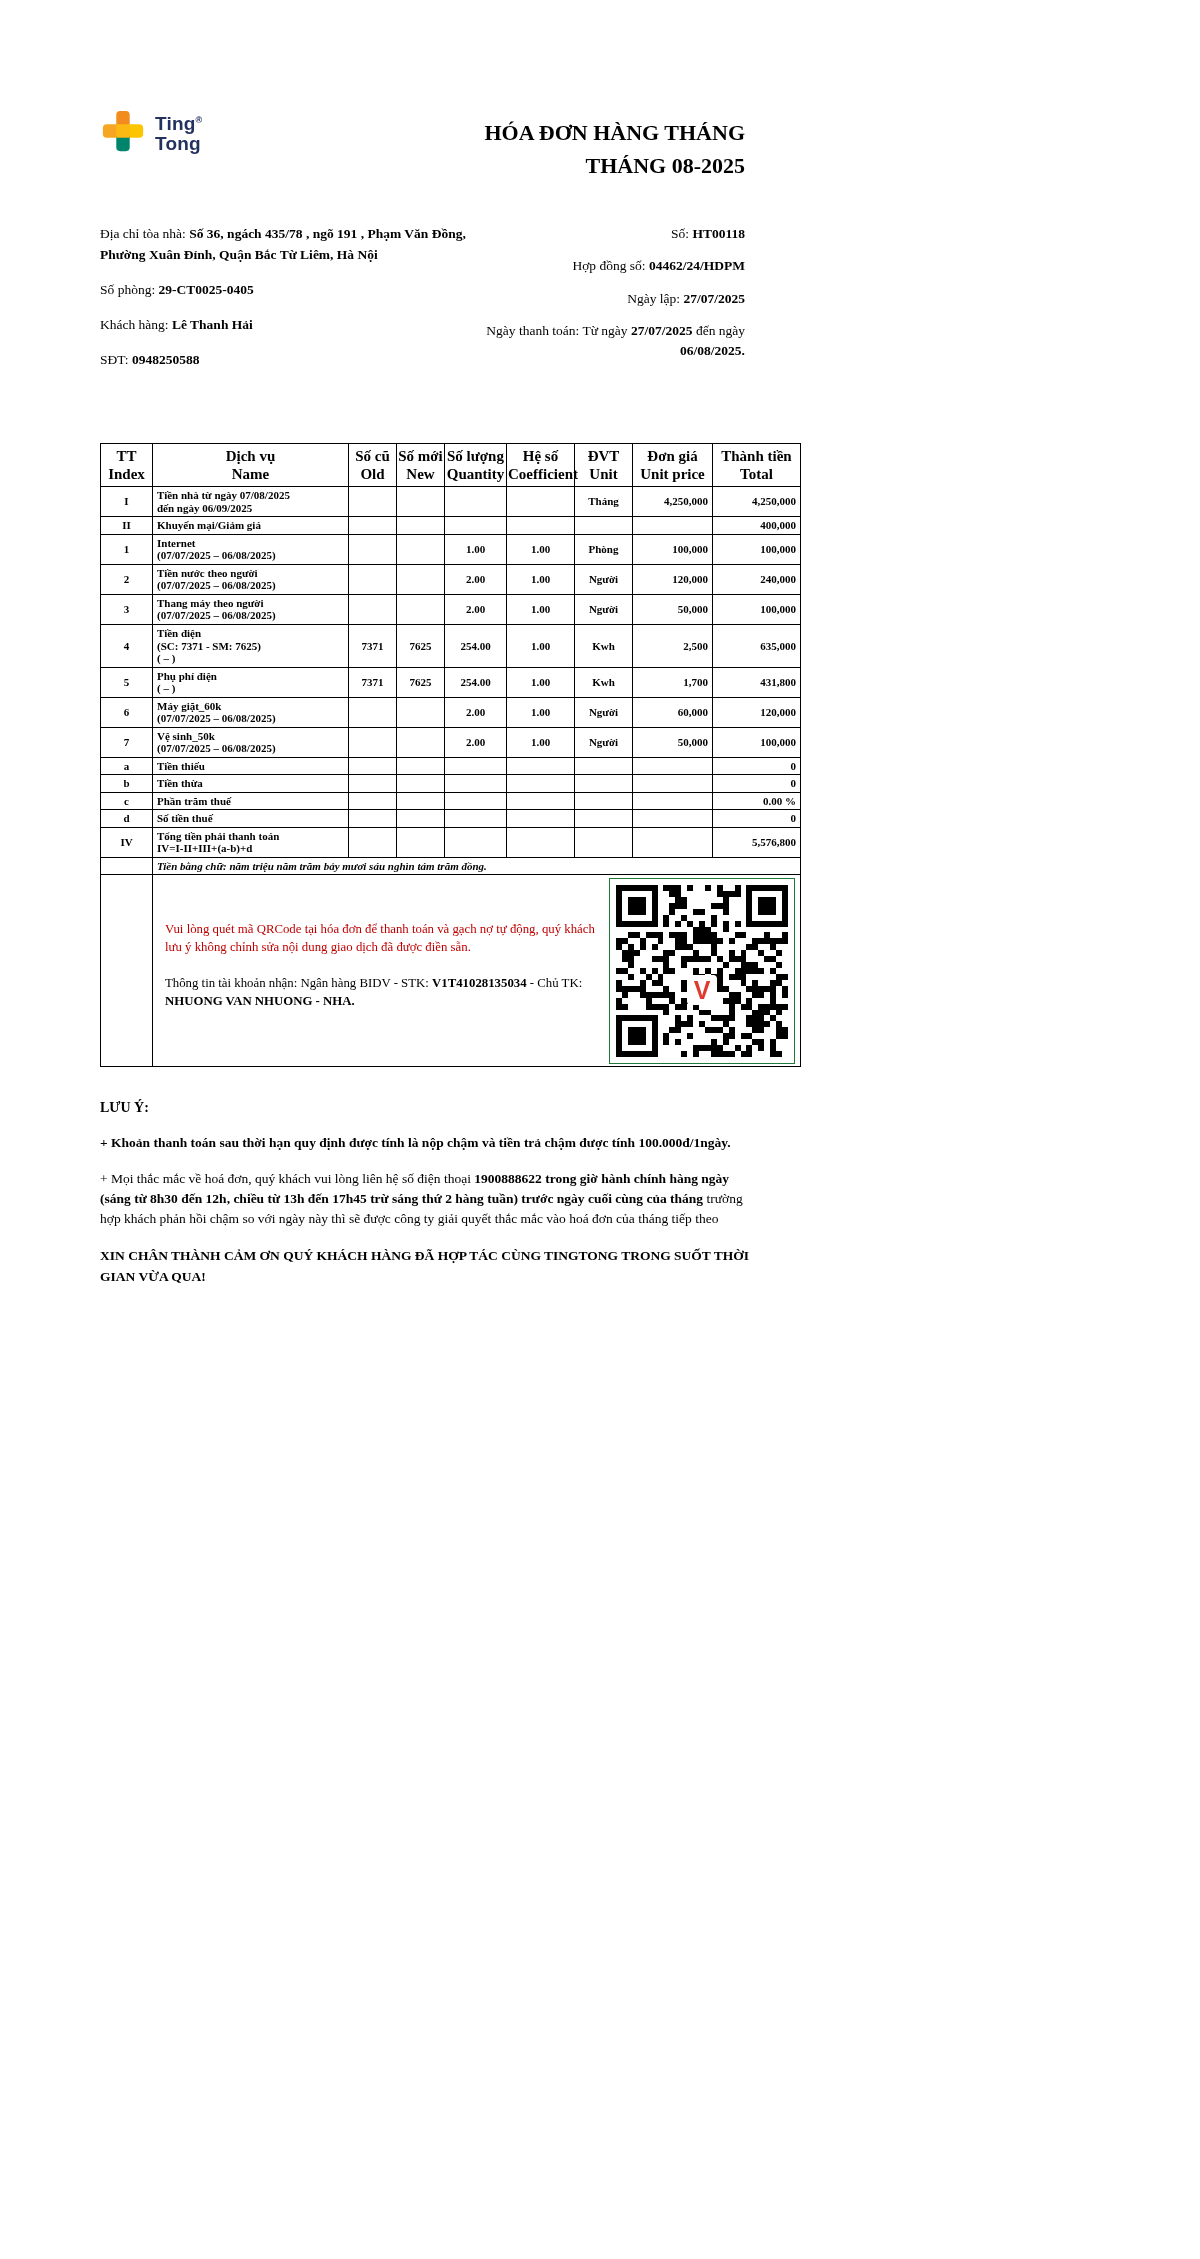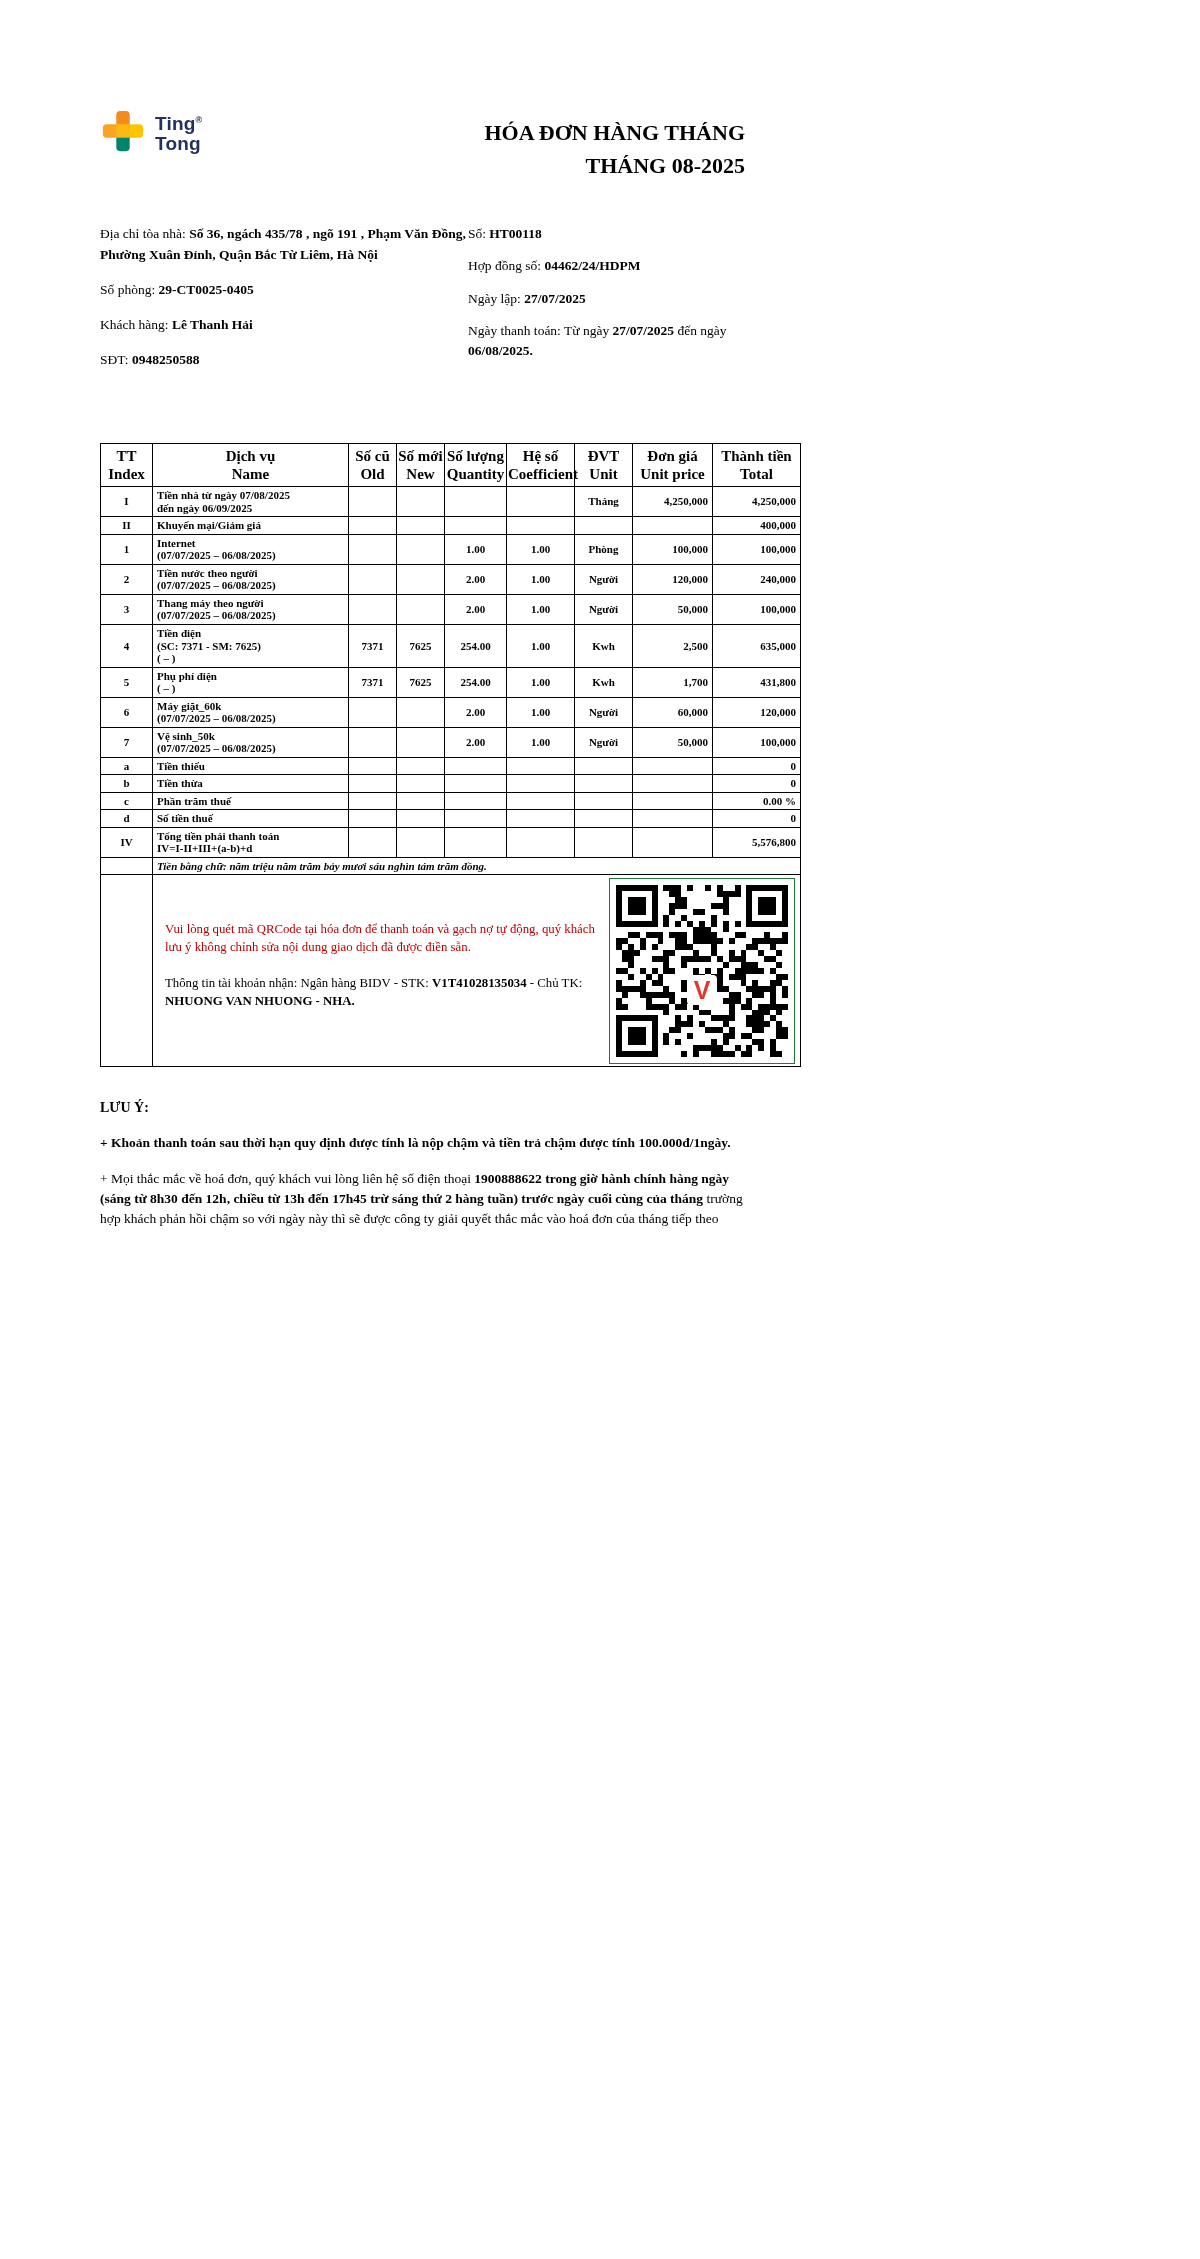--- a/index.html
+++ b/index.html
@@ -14,21 +14,21 @@
   .logo{display:flex;align-items:flex-end;gap:9px;}
   .logo-icon{width:46px;height:46px;}
   .logo-text{font-family:"Liberation Sans","DejaVu Sans",sans-serif;font-weight:700;color:#22315e;font-size:19px;line-height:20px;letter-spacing:.2px;}
   .logo-reg{font-size:9px;vertical-align:super;font-weight:700;}
   .title{width:292px;margin:8px 55px 0 0;text-align:right;font-size:22px;font-weight:700;line-height:1.5;}
 
   
   .info{display:flex;justify-content:space-between;margin-top:42px;font-size:13.5px;}
   .info-left{width:385px;line-height:1.55;}
   .info-left .line{margin:0 0 14px 0;}
-  .info-right{width:290px;margin-right:55px;line-height:1.5;}
+  .info-right{width:290px;margin-right:55px;text-align:right;line-height:1.5;}
   .info-right .line{margin:0 0 12px 0;}
 
   
   .invoice-table{border-collapse:collapse;width:700px;margin-top:58px;table-layout:fixed;}
   .invoice-table th,.invoice-table td{border:1px solid #000;vertical-align:middle;}
   .invoice-table th{font-size:15px;font-weight:700;text-align:center;padding:3px 1px;line-height:1.22;}
   .invoice-table td{font-size:11px;font-weight:700;padding:2px 4px;line-height:1.14;}
   .c-tt{text-align:center;}
   .c-name{text-align:left;}
   .c-num{text-align:center;}
@@ -748,16 +748,17 @@
             </div>
           </td>
         </tr>
       </tbody>
     </table>
 
     <div class="notes">
       <p class="notes-heading">LƯU Ý:</p>
       <p class="note"><span class="b">+ Khoản thanh toán sau thời hạn quy định được tính là nộp chậm và tiền trả chậm được tính 100.000đ/1ngày.</span></p>
       <p class="note"><span>+ Mọi thắc mắc về hoá đơn, quý khách vui lòng liên hệ số điện thoại </span><span class="b">1900888622 trong giờ hành chính hàng ngày (sáng từ 8h30 đến 12h, chiều từ 13h đến 17h45 trừ sáng thứ 2 hàng tuần) trước ngày cuối cùng của tháng</span><span> trường hợp khách phản hồi chậm so với ngày này thì sẽ được công ty giải quyết thắc mắc vào hoá đơn của tháng tiếp theo</span></p>
+      <p class="note thanks">XIN CHÂN THÀNH CẢM ƠN QUÝ KHÁCH HÀNG ĐÃ HỢP TÁC CÙNG TINGTONG TRONG SUỐT THỜI GIAN VỪA QUA!</p>
     </div>
 
   </div>
 </div>
 
 </body></html>

